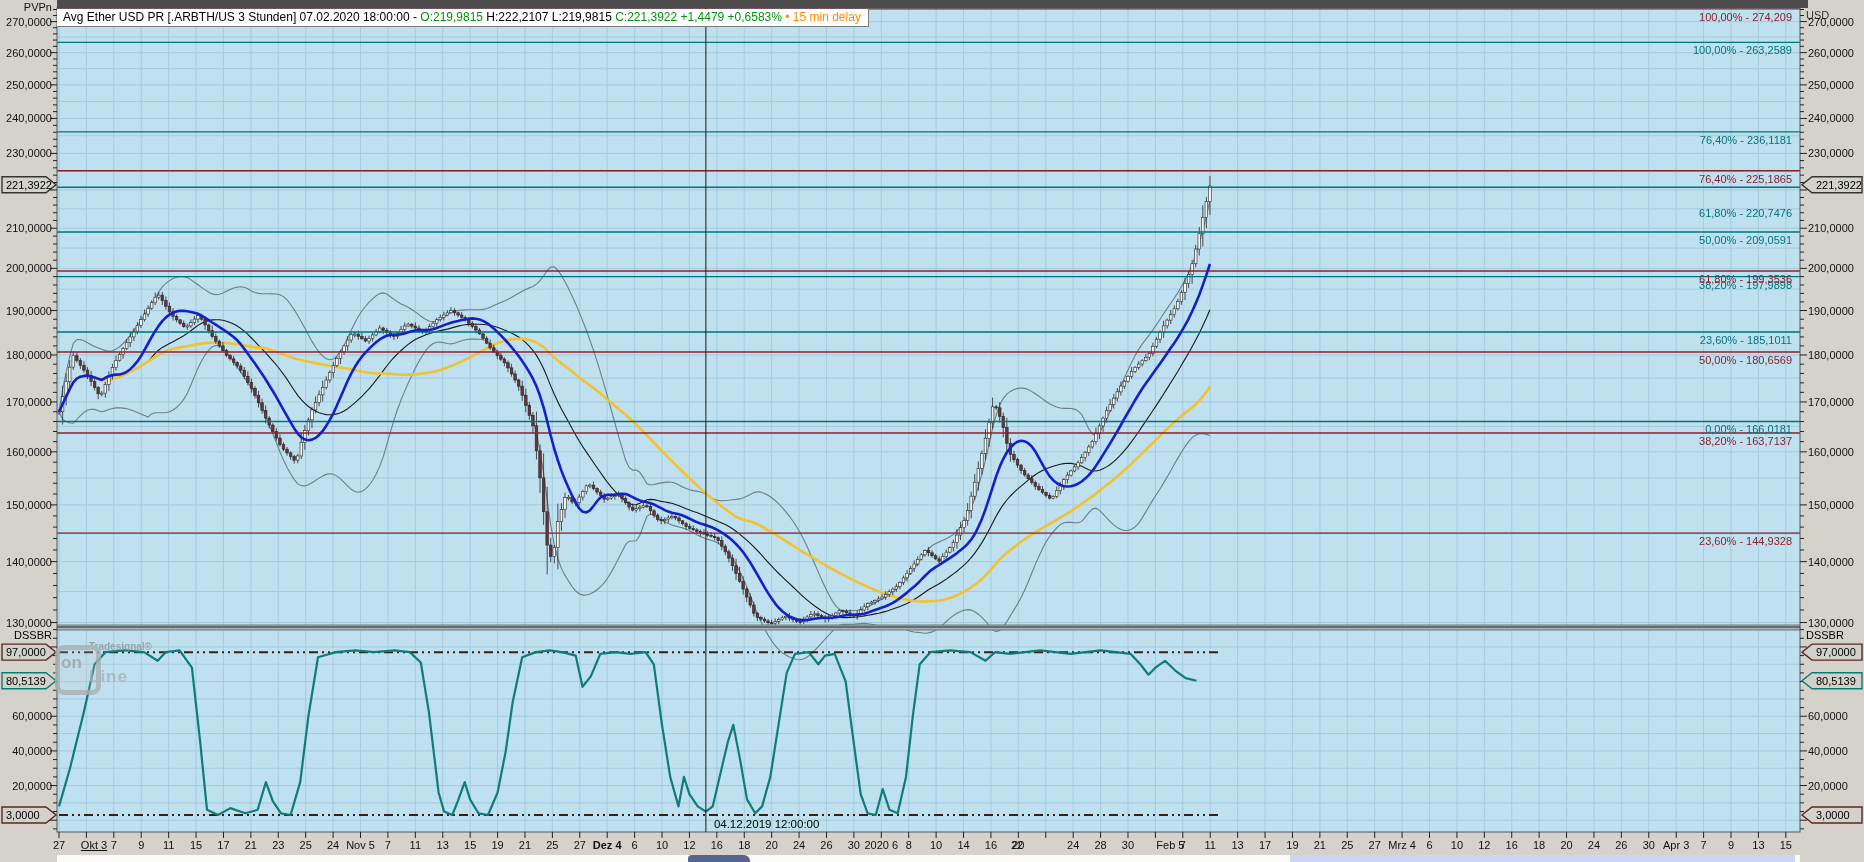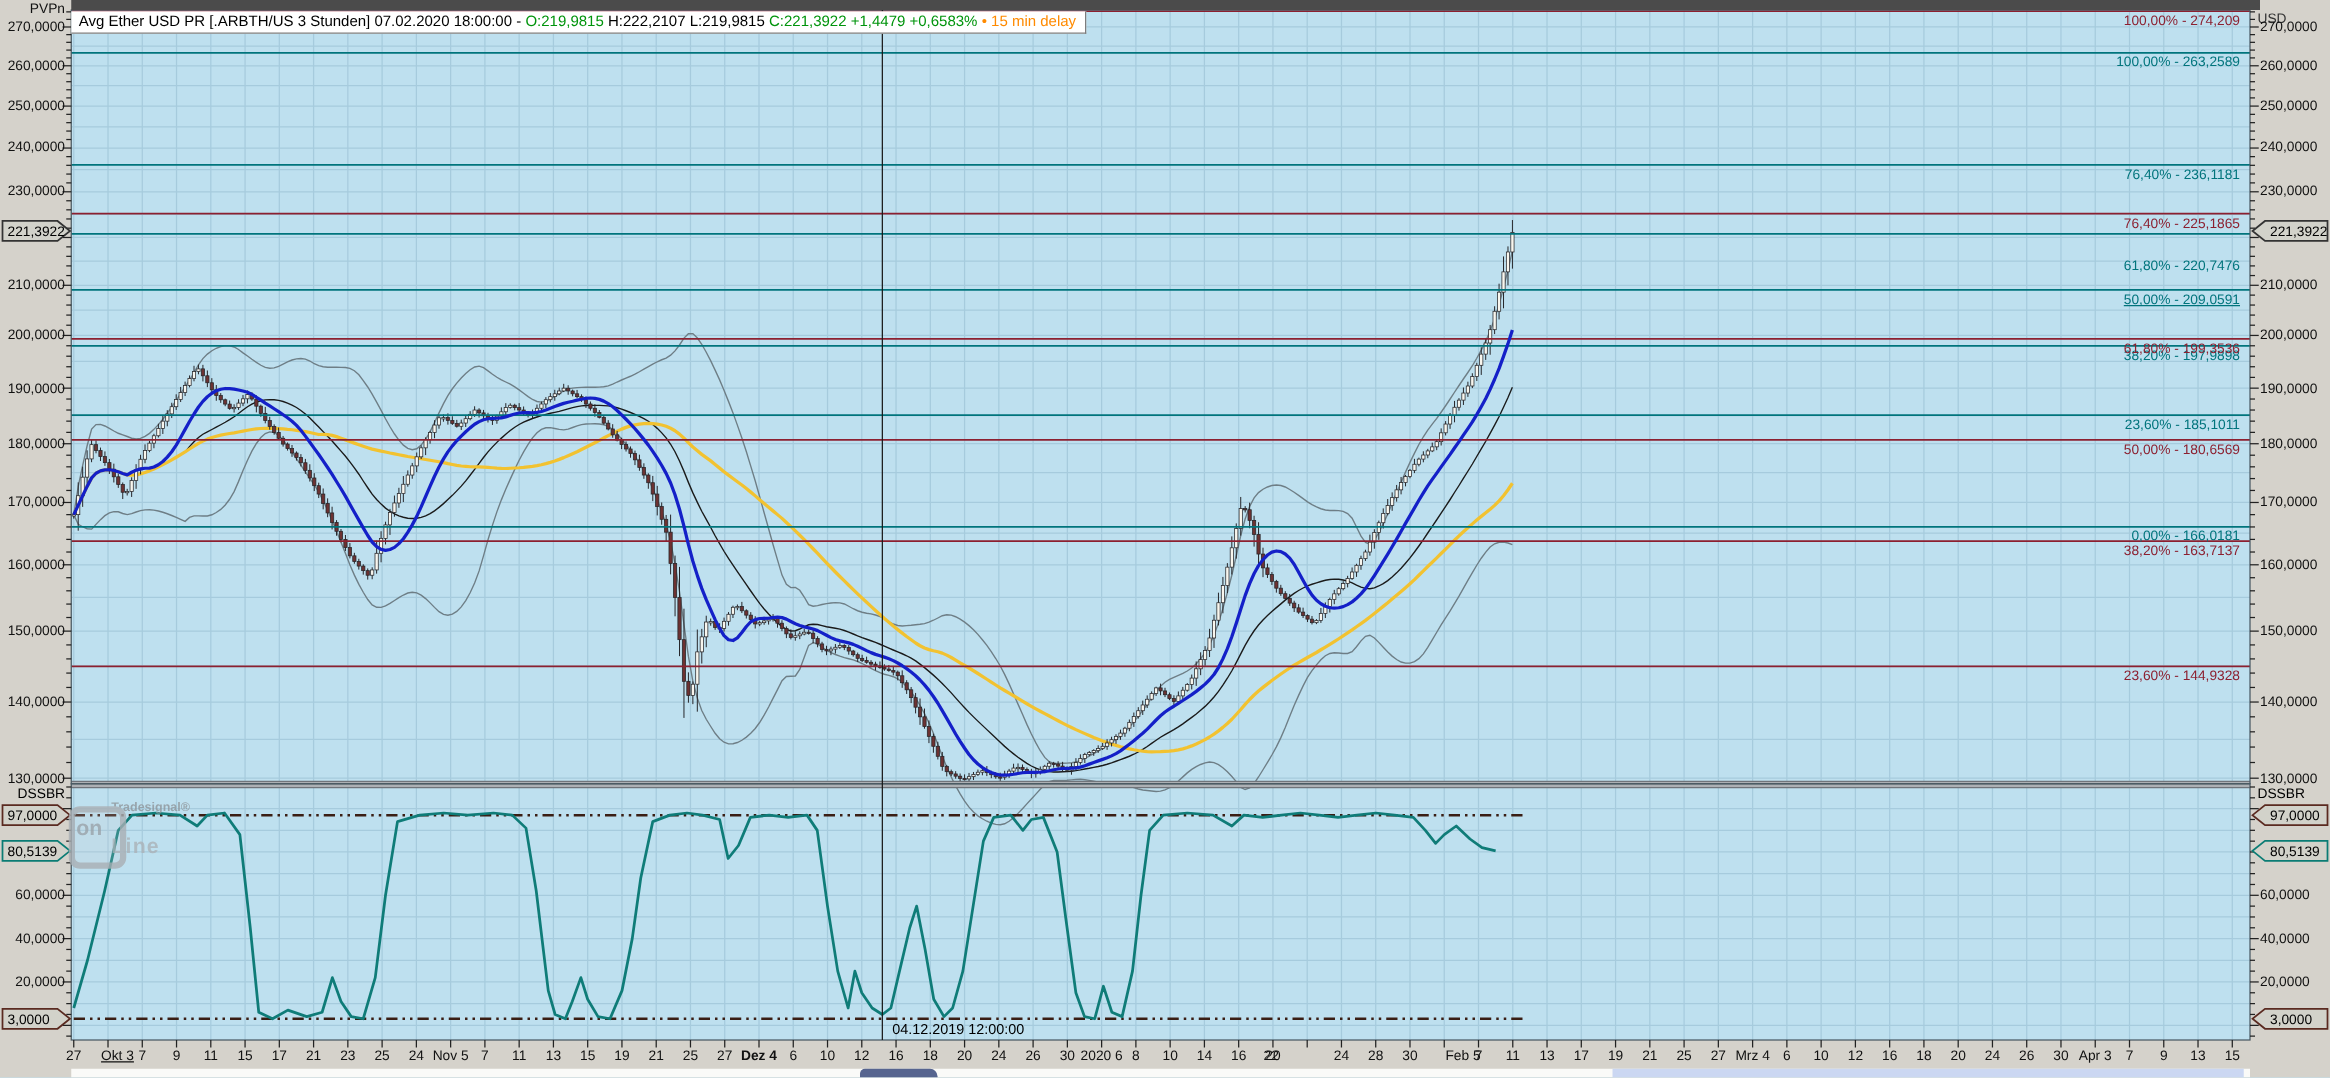--- a/index.html
+++ b/index.html
@@ -1127,21 +1127,21 @@
 <div class="lbl" id="caption-usd">USD</div>
 <div class="lbl axis-left-lbl osc-caption">DSSBR</div>
 <div class="lbl osc-caption" style="left:1806px;">DSSBR</div>
 
 <div id="title-box"><span style="color: rgb(0, 0, 0);">Avg Ether USD PR [.ARBTH/US 3 Stunden] 07.02.2020 18:00:00 - </span><span style="color: rgb(0, 148, 12);">O:219,9815</span><span style="color: rgb(0, 0, 0);"> H:222,2107 L:219,9815 </span><span style="color: rgb(0, 148, 12);">C:221,3922 +1,4479 +0,6583%</span><span style="color: rgb(255, 138, 0);"> • </span><span style="color: rgb(255, 138, 0);">15 min delay</span></div>
 
 <div id="gen">
       <div class="lbl fib-lbl" style="top: 44.3808px; color: rgb(0, 116, 124);">100,00% - 263,2589</div>
       <div class="lbl fib-lbl" style="top: 133.846px; color: rgb(0, 116, 124);">76,40% - 236,1181</div>
       <div class="lbl fib-lbl" style="top: 207px; color: rgb(0, 116, 124);">61,80% - 220,7476</div>
-      <div class="lbl fib-lbl" style="top: 233.926px; color: rgb(0, 116, 124); text-decoration: underline;">50,00% - 209,0591</div>
+      <div class="lbl fib-lbl" style="top: 233.926px; color: rgb(0, 116, 124);">50,00% - 209,0591</div>
       <div class="lbl fib-lbl" style="top: 278.657px; color: rgb(0, 116, 124);">38,20% - 197,9898</div>
       <div class="lbl fib-lbl" style="top: 334.005px; color: rgb(0, 116, 124);">23,60% - 185,1011</div>
       <div class="lbl fib-lbl" style="top: 423.47px; color: rgb(0, 116, 124);">0,00% - 166,0181</div>
       <div class="lbl fib-lbl" style="top: 10.8721px; color: rgb(140, 32, 48);">100,00% - 274,209</div>
       <div class="lbl fib-lbl" style="top: 172.823px; color: rgb(140, 32, 48);">76,40% - 225,1865</div>
       <div class="lbl fib-lbl" style="top: 273.013px; color: rgb(140, 32, 48);">61,80% - 199,3536</div>
       <div class="lbl fib-lbl" style="top: 353.988px; color: rgb(140, 32, 48);">50,00% - 180,6569</div>
       <div class="lbl fib-lbl" style="top: 434.963px; color: rgb(140, 32, 48);">38,20% - 163,7137</div>
       <div class="lbl fib-lbl" style="top: 535.153px; color: rgb(140, 32, 48);">23,60% - 144,9328</div>
       <div class="lbl axis-left-lbl" style="top: 15.5912px;">270,0000</div>

